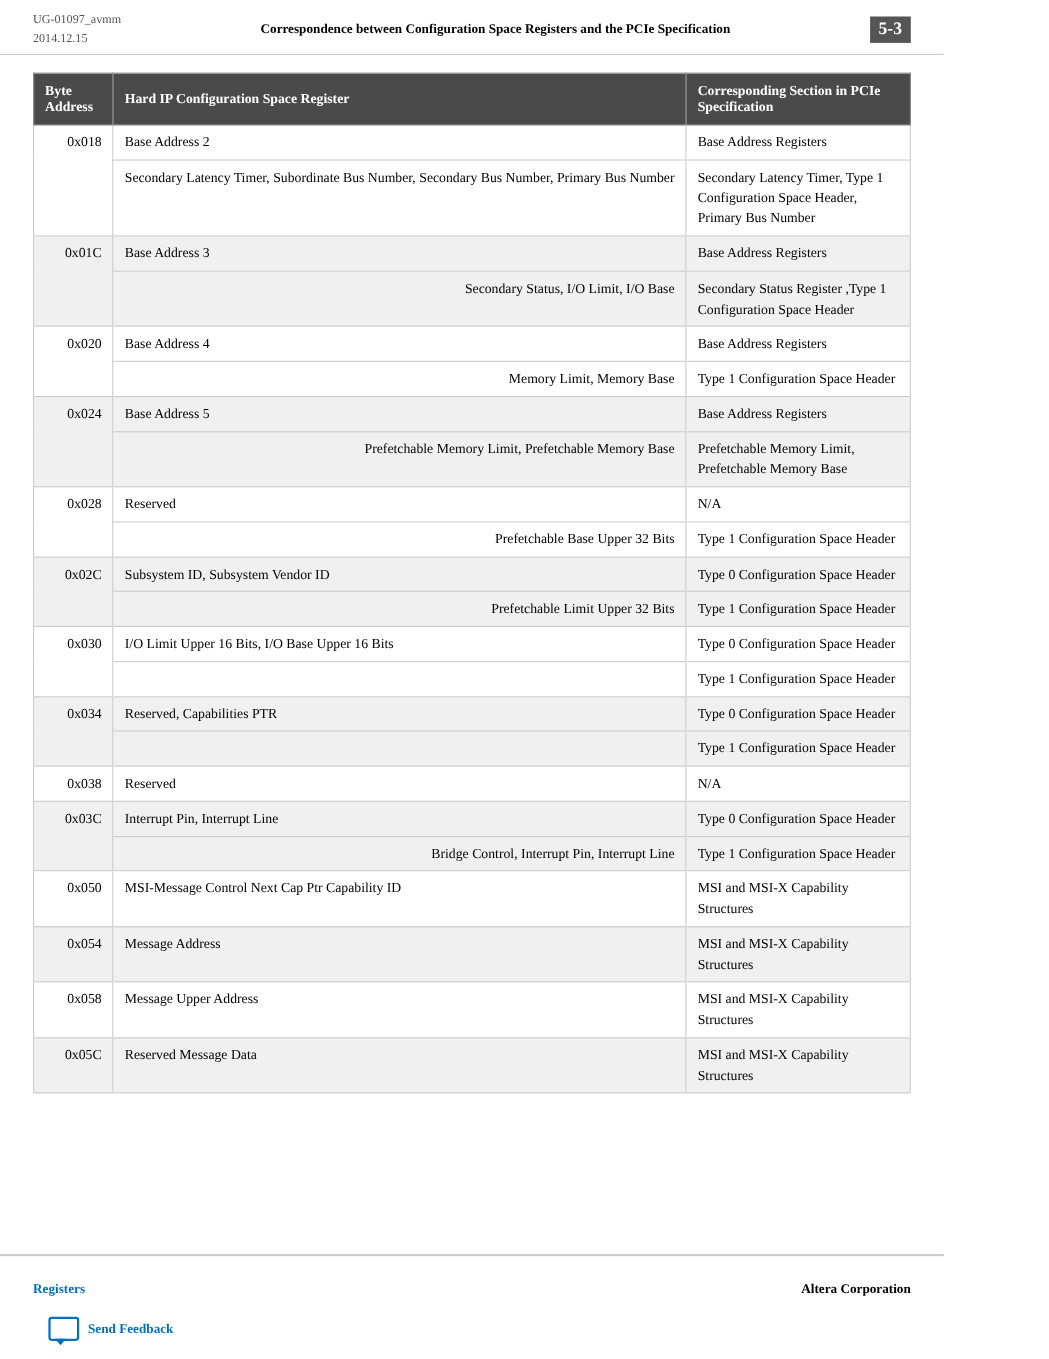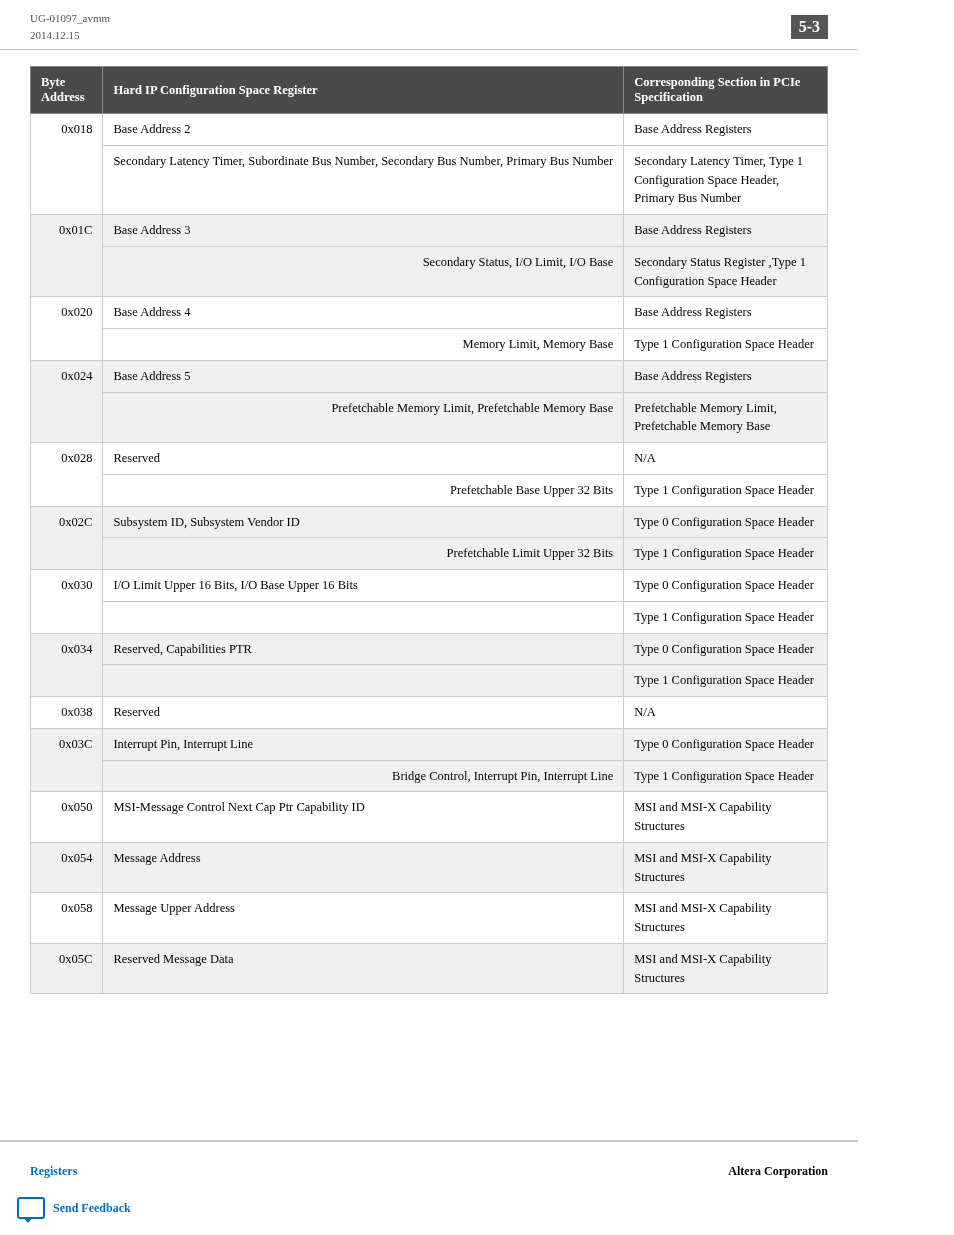--- a/index.html
+++ b/index.html
@@ -103,21 +103,21 @@
       color: #0070c0;
       font-weight: bold;
       font-size: 12px;
     }
     .footer-right {
       font-weight: bold;
       font-size: 12px;
       font-family: Liberation Serif, serif;
     }
     .feedback-area {
-      padding: 10px 30px 16px 17px;
+      padding: 10px 30px 16px 44px;
       display: flex;
       align-items: center;
       gap: 8px;
     }
     .feedback-icon {
       width: 28px;
       height: 22px;
       border: 2px solid #0070c0;
       border-radius: 3px;
       display: inline-flex;
@@ -147,20 +147,21 @@
 </head>
 <body>
 
 <div class="page">
 
   <div class="header">
     <div class="header-left">
       <div>UG-01097_avmm</div>
       <div>2014.12.15</div>
     </div>
+    <div class="header-center">Correspondence between Configuration Space Registers and the PCIe Specification</div>
     <div class="header-right">5-3</div>
   </div>
 
   <div class="content">
     <table>
       <thead>
         <tr>
           <th>Byte Address</th>
           <th>Hard IP Configuration Space Register</th>
           <th>Corresponding Section in PCIe Specification</th>

